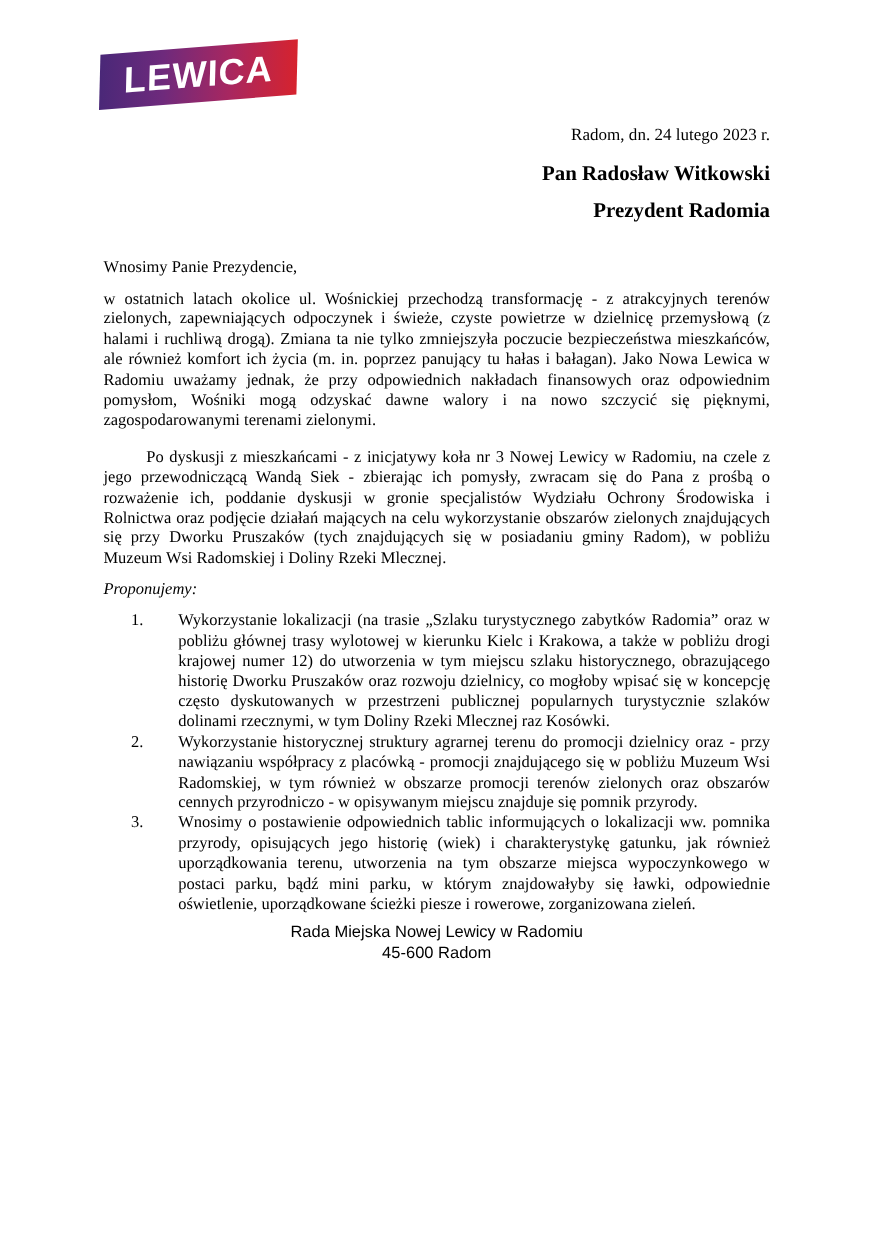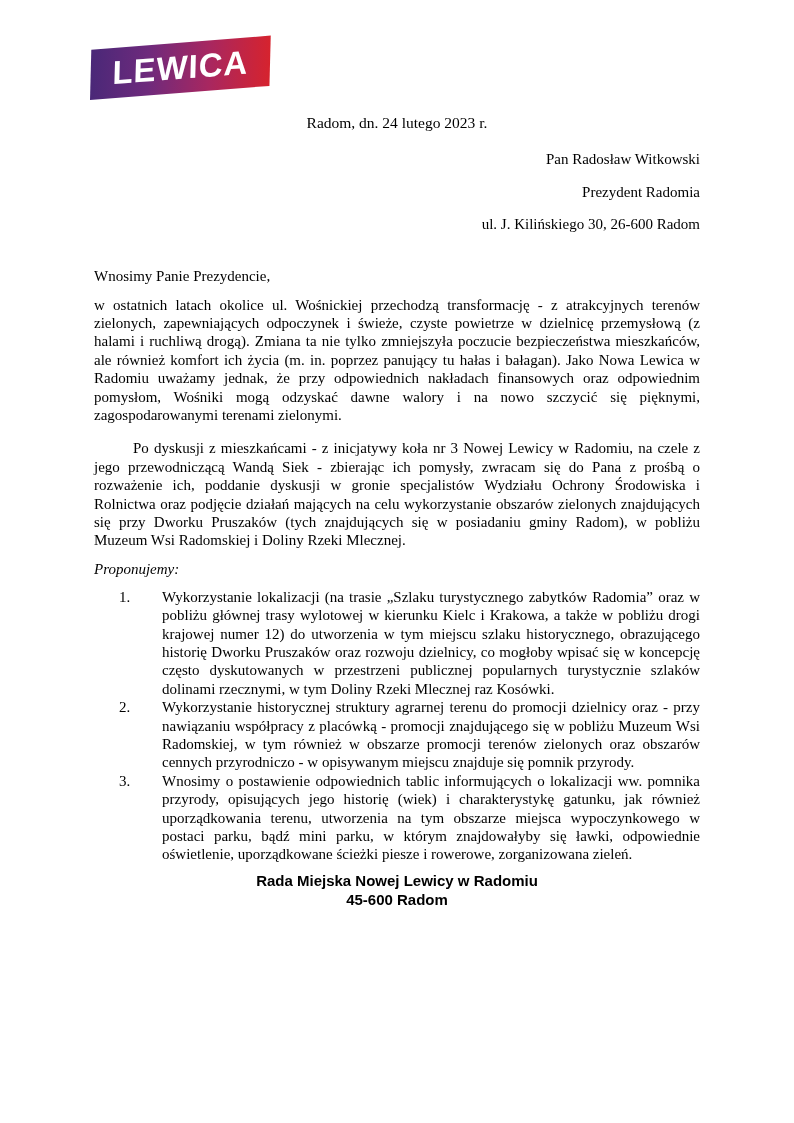--- a/index.html
+++ b/index.html
@@ -42,40 +42,41 @@
   }
   
   .content {
     position: absolute;
     left: 94px;
     top: 0;
     width: 606px;
   }
   .date-line {
     margin-top: 113px;
-    text-align: center;
+    text-align: right;
     line-height: 20px;
     font-size: 15.5px;
   }
   .sender-block {
     margin-top: 18px;
   }
   .sender-block .addr-line {
     line-height: 33.5px;
     font-size: 15.5px;
     white-space: nowrap;
   }
   .recipient-block {
     margin-top: 10px;
     text-align: right;
   }
   .recipient-block .addr-line {
     line-height: 32.5px;
-    font-size: 15px;
+    font-size: 19px;
     white-space: nowrap;
+    font-weight: bold;
   }
   .salutation {
     margin-top: 26px;
     line-height: 19px;
   }
   .body-paragraph {
     margin-top: 10px;
     text-align: justify;
     line-height: 18.4px;
   }
@@ -106,21 +107,20 @@
     flex: 1 1 auto;
     text-align: justify;
     line-height: 18.4px;
   }
   
   .footer-block {
     margin-top: 7px;
     text-align: center;
     font-family: "Liberation Sans", "DejaVu Sans", sans-serif;
     font-size: 15px;
-    font-weight: bold;
   }
   .footer-block .footer-line {
     line-height: 19px;
   }
 </style>
 </head>
 <body>
 
 <div class="page">
 
@@ -129,21 +129,20 @@
   </div>
 
   <div class="content">
 
     <div class="date-line">Radom, dn. 24 lutego 2023 r.</div>
 
 
     <div class="recipient-block">
       <div class="addr-line">Pan Radosław Witkowski</div>
       <div class="addr-line">Prezydent Radomia</div>
-      <div class="addr-line">ul. J. Kilińskiego 30, 26-600 Radom</div>
     </div>
 
     <div class="salutation">Wnosimy Panie Prezydencie,</div>
 
     <div class="body-paragraph">w ostatnich latach okolice ul. Wośnickiej przechodzą transformację - z atrakcyjnych terenów zielonych, zapewniających odpoczynek i świeże, czyste powietrze w dzielnicę przemysłową (z halami i ruchliwą drogą). Zmiana ta nie tylko zmniejszyła poczucie bezpieczeństwa mieszkańców, ale również komfort ich życia (m. in. poprzez panujący tu hałas i bałagan). Jako Nowa Lewica w Radomiu uważamy jednak, że przy odpowiednich nakładach finansowych oraz odpowiednim pomysłom, Wośniki mogą odzyskać dawne walory i na nowo szczycić się pięknymi, zagospodarowanymi terenami zielonymi.</div>
 
     <div class="body-paragraph indented">Po dyskusji z mieszkańcami - z inicjatywy koła nr 3 Nowej Lewicy w Radomiu, na czele z jego przewodniczącą Wandą Siek - zbierając ich pomysły, zwracam się do Pana z prośbą o rozważenie ich, poddanie dyskusji w gronie specjalistów Wydziału Ochrony Środowiska i Rolnictwa oraz podjęcie działań mających na celu wykorzystanie obszarów zielonych znajdujących się przy Dworku Pruszaków (tych znajdujących się w posiadaniu gminy Radom), w pobliżu Muzeum Wsi Radomskiej i Doliny Rzeki Mlecznej.</div>
 
     <div class="proposals-intro">Proponujemy:</div>
 

